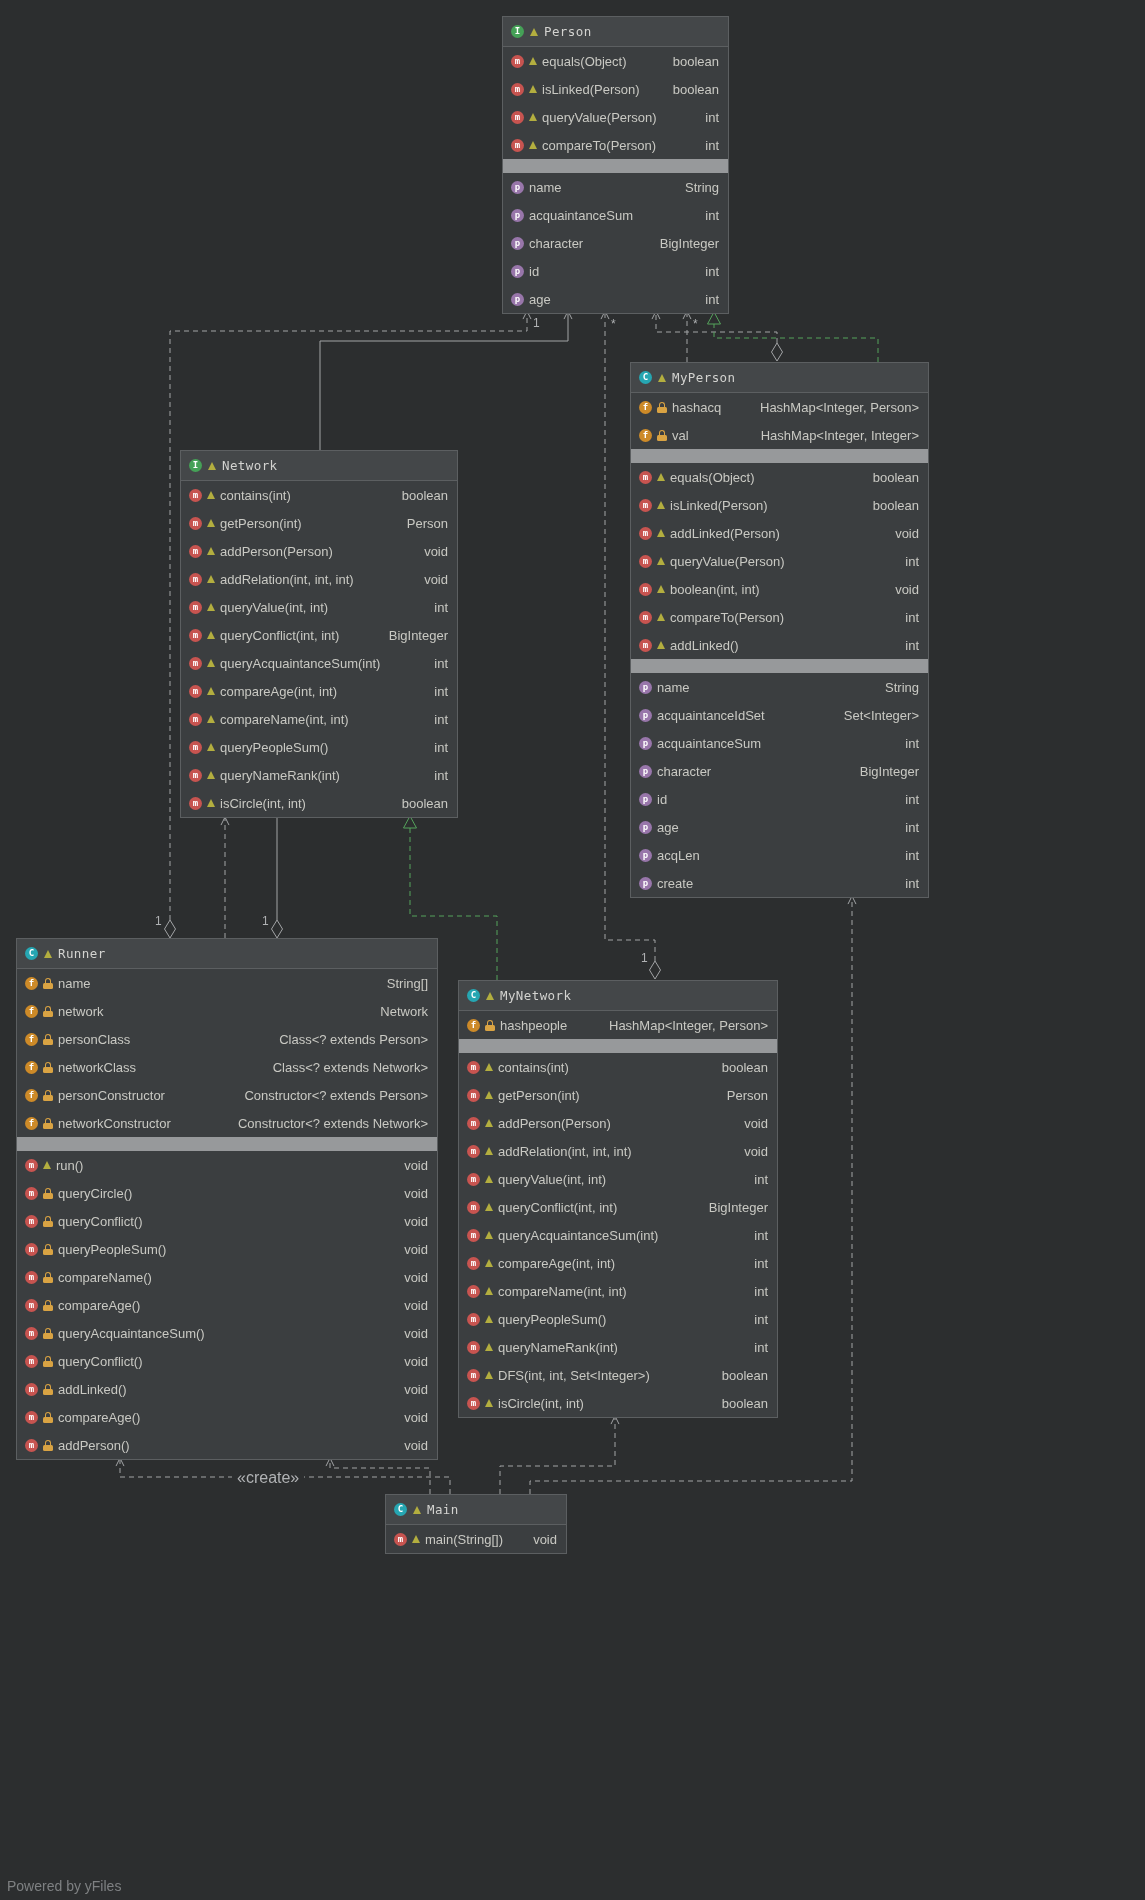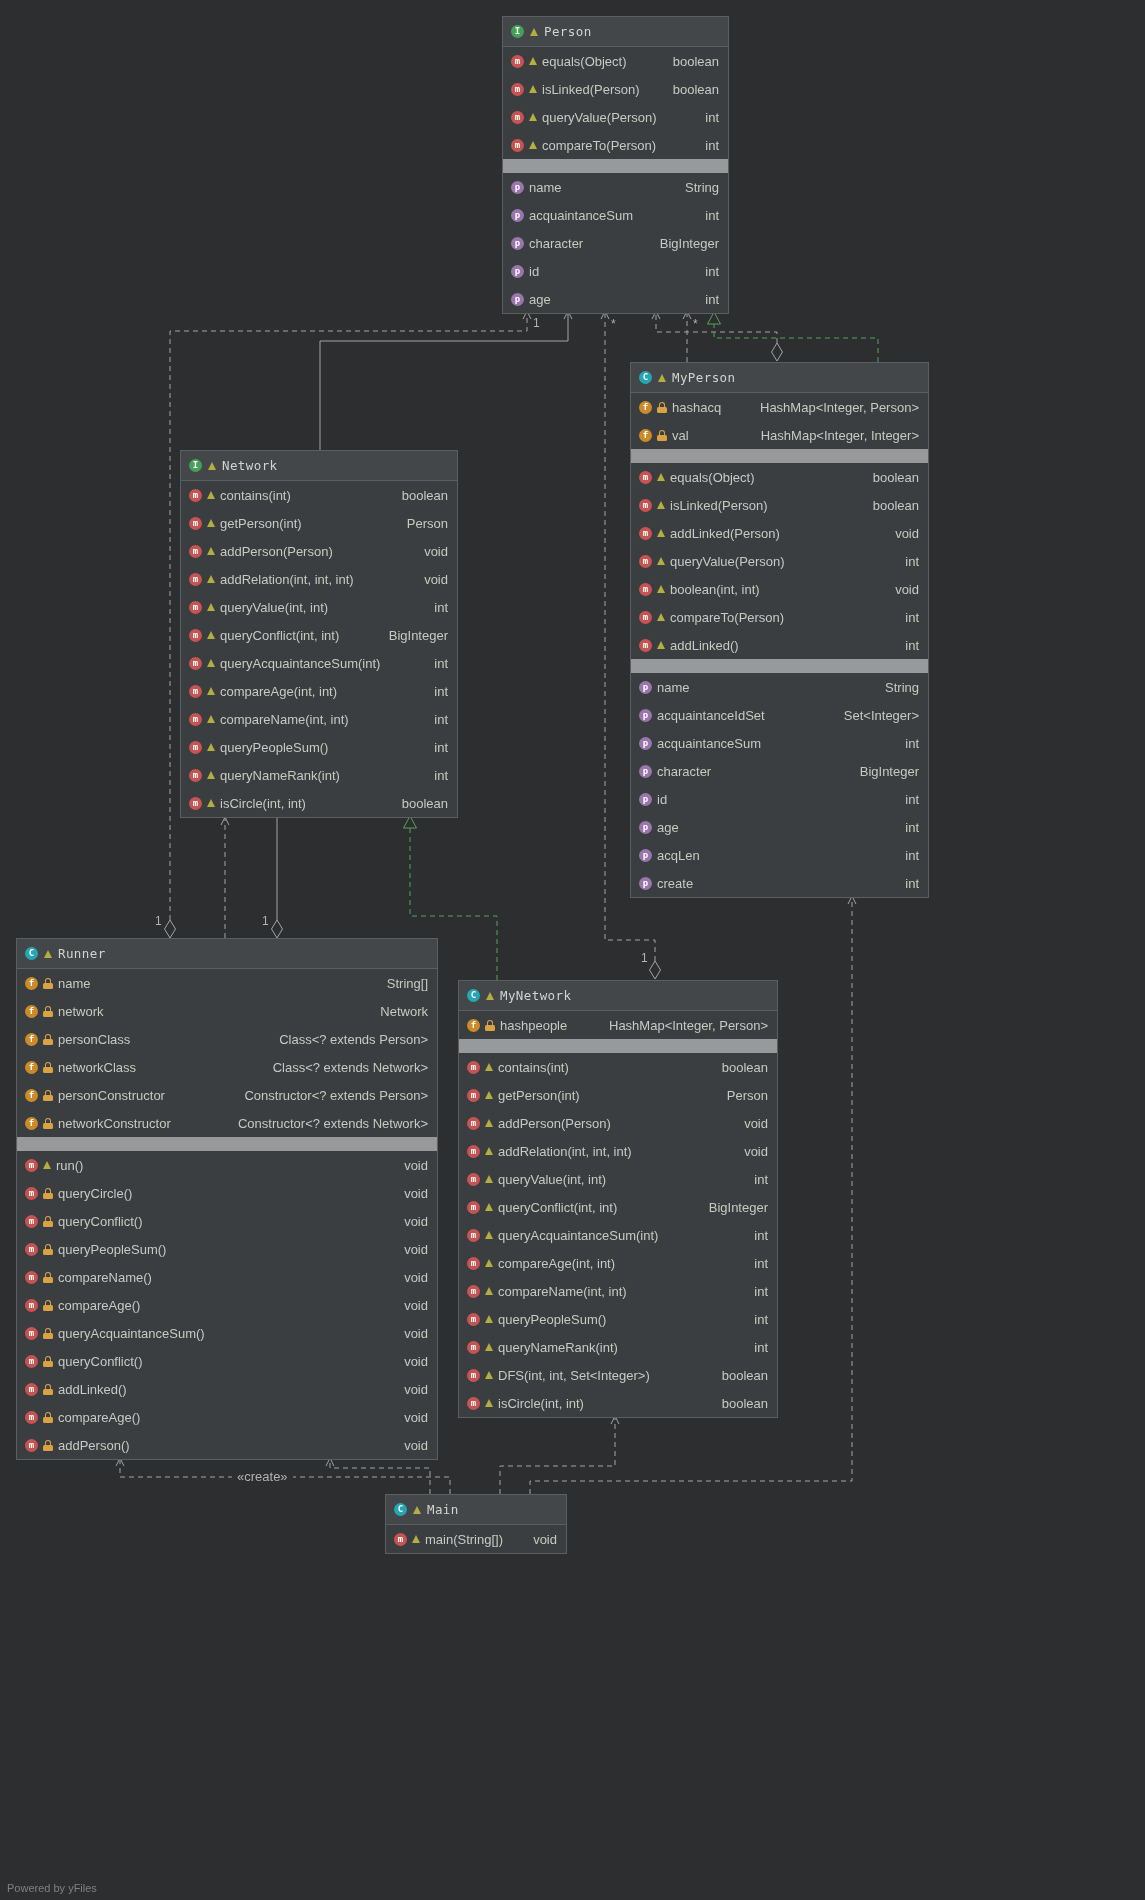--- a/index.html
+++ b/index.html
@@ -30,22 +30,22 @@
   .ci-f{background:var(--icon-field)} .ci-I{background:var(--icon-interface)}
   .ci-C{background:var(--icon-class)}
   .vis-glyph{flex:none;width:0;height:0;border-left:4px solid transparent;
              border-right:4px solid transparent;border-bottom:8px solid var(--vis);}
   .lock-icon{position:relative;flex:none;width:10px;height:11px;}
   .lock-icon::before{content:"";position:absolute;top:0;left:2px;width:6px;height:6px;
              border:1.5px solid var(--lock);border-bottom:none;border-radius:3px 3px 0 0;box-sizing:border-box;}
   .lock-icon::after{content:"";position:absolute;bottom:0;left:0;width:10px;height:6px;
              background:var(--lock);border-radius:1.5px;}
   .edge-chip{position:absolute;z-index:3;background:var(--bg);color:var(--label-text);
-             font-size:13px;padding:1px 5px;white-space:nowrap;}
-  #powered-by{position:absolute;left:7px;bottom:6px;z-index:3;font-size:11px;color:#7e8082;}
+             font-size:16px;padding:1px 5px;white-space:nowrap;}
+  #powered-by{position:absolute;left:7px;bottom:6px;z-index:3;font-size:14px;color:#7e8082;}
 </style>
 </head>
 <body>
 
 <div id="stage">
   <svg id="edge-layer" width="1145" height="1900">
       <g>
         <polyline points="170,920 170,331 527,331 527,311" fill="none" stroke="#a2a4a6" stroke-width="1" stroke-dasharray="5 4"></polyline>
         <path d="M 530.9955329626897 319.06447247772974 L 527 311 L 523.0044670373103 319.06447247772974" fill="none" stroke="#a2a4a6"></path>
         <polygon points="170,920 175.5,929 170,938 164.5,929" fill="#2c2e2f" stroke="#a2a4a6"></polygon>

